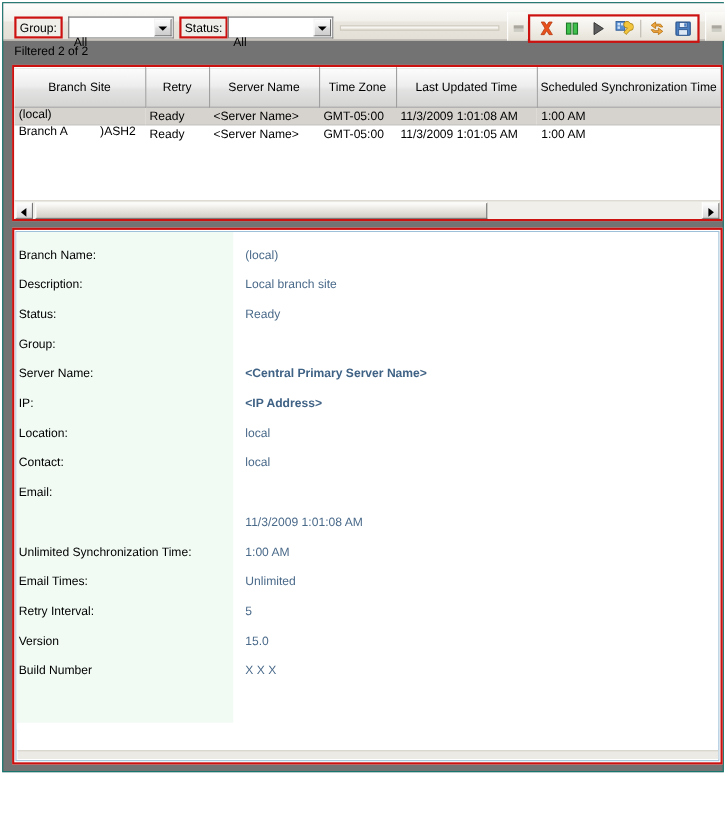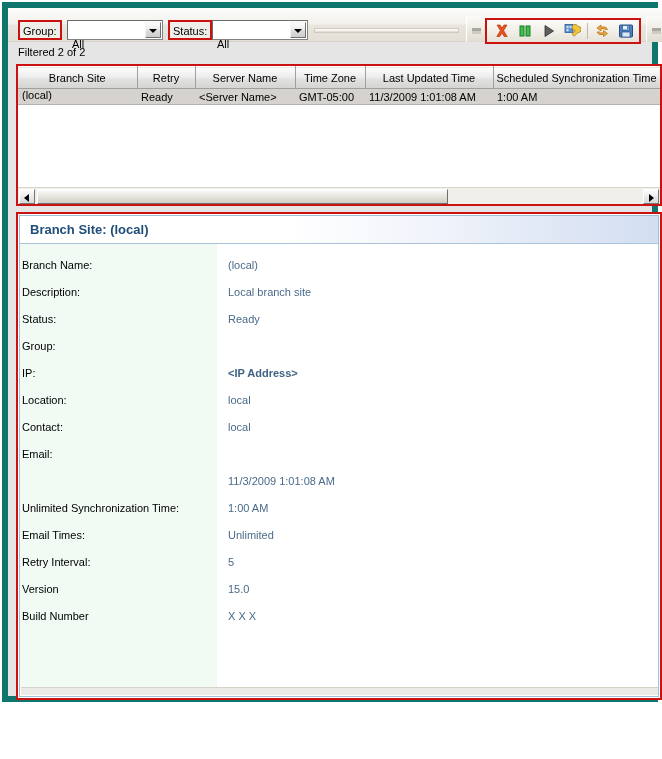--- a/index.html
+++ b/index.html
@@ -17,22 +17,22 @@
     position: relative;
   }
 
   
   #app-frame {
     position: absolute;
     left: 2px;
     top: 2px;
     width: 656px;
     height: 700px;
-    border: 6px solid #0f766e;
-    background: #e5e5e5;
+    border: 1px solid #0f766e;
+    background: #737373;
     box-sizing: border-box;
   }
 
   
   #toolbar {
     position: absolute;
     left: 0px;
     top: 0px;
     width: 656px;
     height: 34px;
@@ -189,21 +189,21 @@
     overflow: hidden;
   }
 
   table.grid {
     border-collapse: collapse;
     table-layout: fixed;
     width: 642px;
     font-size: 11px;
   }
   table.grid th {
-    height: 22px;
+    height: 36px;
     background: linear-gradient(to bottom,#fcfcfc 0%,#ededed 45%,#e2e2e2 55%,#d4d4d2 100%);
     border-right: 1px solid #a0a0a0;
     border-bottom: 1px solid #a0a0a0;
     border-top: 1px solid #ffffff;
     font-weight: normal;
     font-size: 11px;
     color: #000;
     text-align: center;
     padding: 0 2px;
     box-sizing: border-box;
@@ -470,37 +470,45 @@
             <td class="cell-split">
               <span class="c-a">(local)</span>
               <span class="c-b"></span>
             </td>
             <td>Ready</td>
             <td>&lt;Server Name&gt;</td>
             <td>GMT-05:00</td>
             <td>11/3/2009 1:01:08 AM</td>
             <td>1:00 AM</td>
           </tr>
+          <tr>
+            <td class="cell-split">
+              <span class="c-a">Branch A</span>
+              <span class="c-b">)ASH2</span>
+            </td>
+            <td>Ready</td>
+            <td>&lt;Server Name&gt;</td>
+            <td>GMT-05:00</td>
+            <td>11/3/2009 1:01:05 AM</td>
+            <td>1:00 AM</td>
+          </tr>
         </tbody>
       </table>
 
       <div id="grid-hscroll">
         <div id="sb-left" class="sb-arrow"></div>
         <div id="sb-thumb"></div>
         <div id="sb-right" class="sb-arrow"></div>
       </div>
     </div>
   </div>
 
   <div id="detail-panel">
     <div id="detail-inner">
 
-      <div id="detail-header">
-        <span id="detail-header-title">Branch Site: (local)</span>
-      </div>
 
       <div id="detail-body">
         <div id="label-col-bg"></div>
         <div id="detail-rows">
 
           <div class="d-row">
             <span class="d-label">Branch Name:</span>
             <span class="d-value">(local)</span>
           </div>
 
@@ -512,20 +520,24 @@
           <div class="d-row">
             <span class="d-label">Status:</span>
             <span class="d-value">Ready</span>
           </div>
 
           <div class="d-row">
             <span class="d-label">Group:</span>
             <span class="d-value"></span>
           </div>
 
+          <div class="d-row">
+            <span class="d-label">Server Name:</span>
+            <span class="d-value bold">&lt;Central Primary Server Name&gt;</span>
+          </div>
 
 
           <div class="d-row">
             <span class="d-label">IP:</span>
             <span class="d-value bold"> &lt;IP Address&gt;</span>
           </div>
 
           <div class="d-row">
             <span class="d-label">Location:</span>
             <span class="d-value">local</span>

